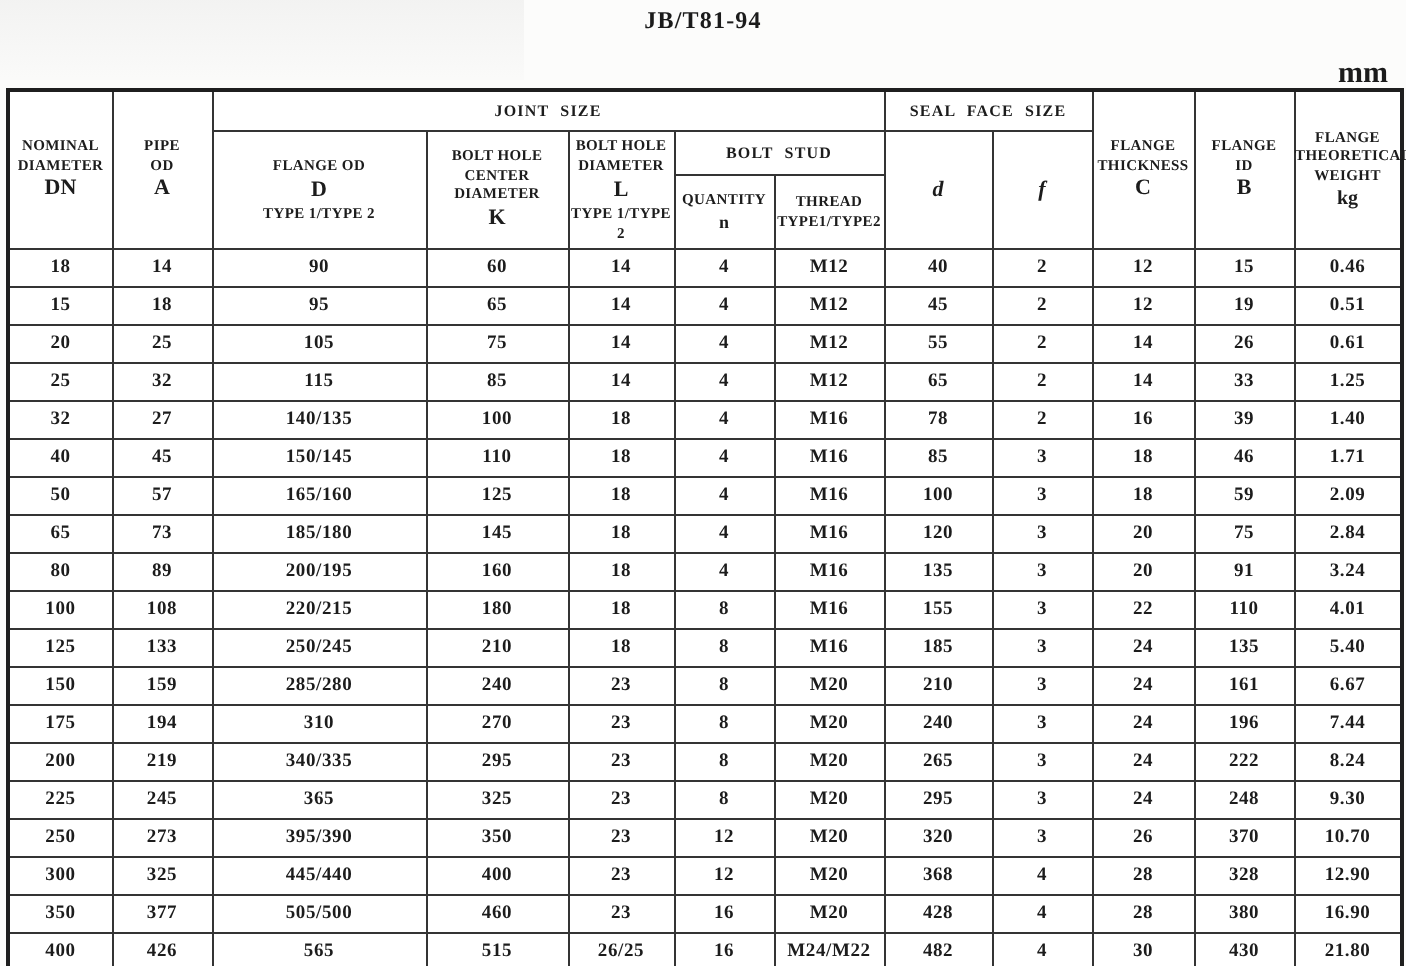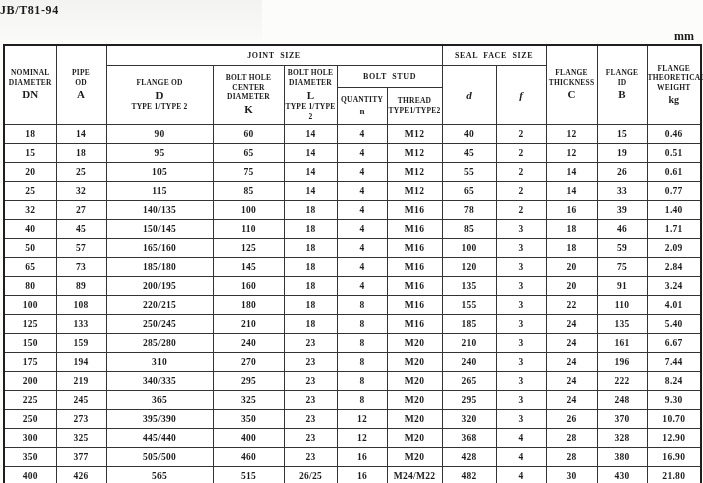--- a/index.html
+++ b/index.html
@@ -12,29 +12,29 @@
   .page {
     position: relative;
     width: 703px; height: 483px;
     background: #fcfcfb;
     overflow: hidden;
     color: #1b1b1b;
   }
   .doc-title {
     position: absolute;
     top: 3px; left: 0; right: 0;
-    text-align: left;
+    text-align: center;
     font-size: 12px;
     font-weight: bold;
     letter-spacing: 0.6px;
   }
   .unit-label {
     position: absolute;
     top: 29px; right: 9px;
-    font-size: 12px;
+    font-size: 15px;
     font-weight: bold;
   }
   .scan-shade {
     position: absolute;
     top: 0; left: 0;
     width: 262px; height: 40px;
     background: linear-gradient(180deg, #ececeb, #f9f9f8);
     opacity: 0.6;
   }
   .wm {
@@ -238,21 +238,21 @@
           <td>32</td>
           <td>115</td>
           <td>85</td>
           <td>14</td>
           <td>4</td>
           <td>M12</td>
           <td>65</td>
           <td>2</td>
           <td>14</td>
           <td>33</td>
-          <td>0.77</td>
+          <td>1.25</td>
         </tr>
         <tr>
           <td>32</td>
           <td>27</td>
           <td>140/135</td>
           <td>100</td>
           <td>18</td>
           <td>4</td>
           <td>M16</td>
           <td>78</td>

